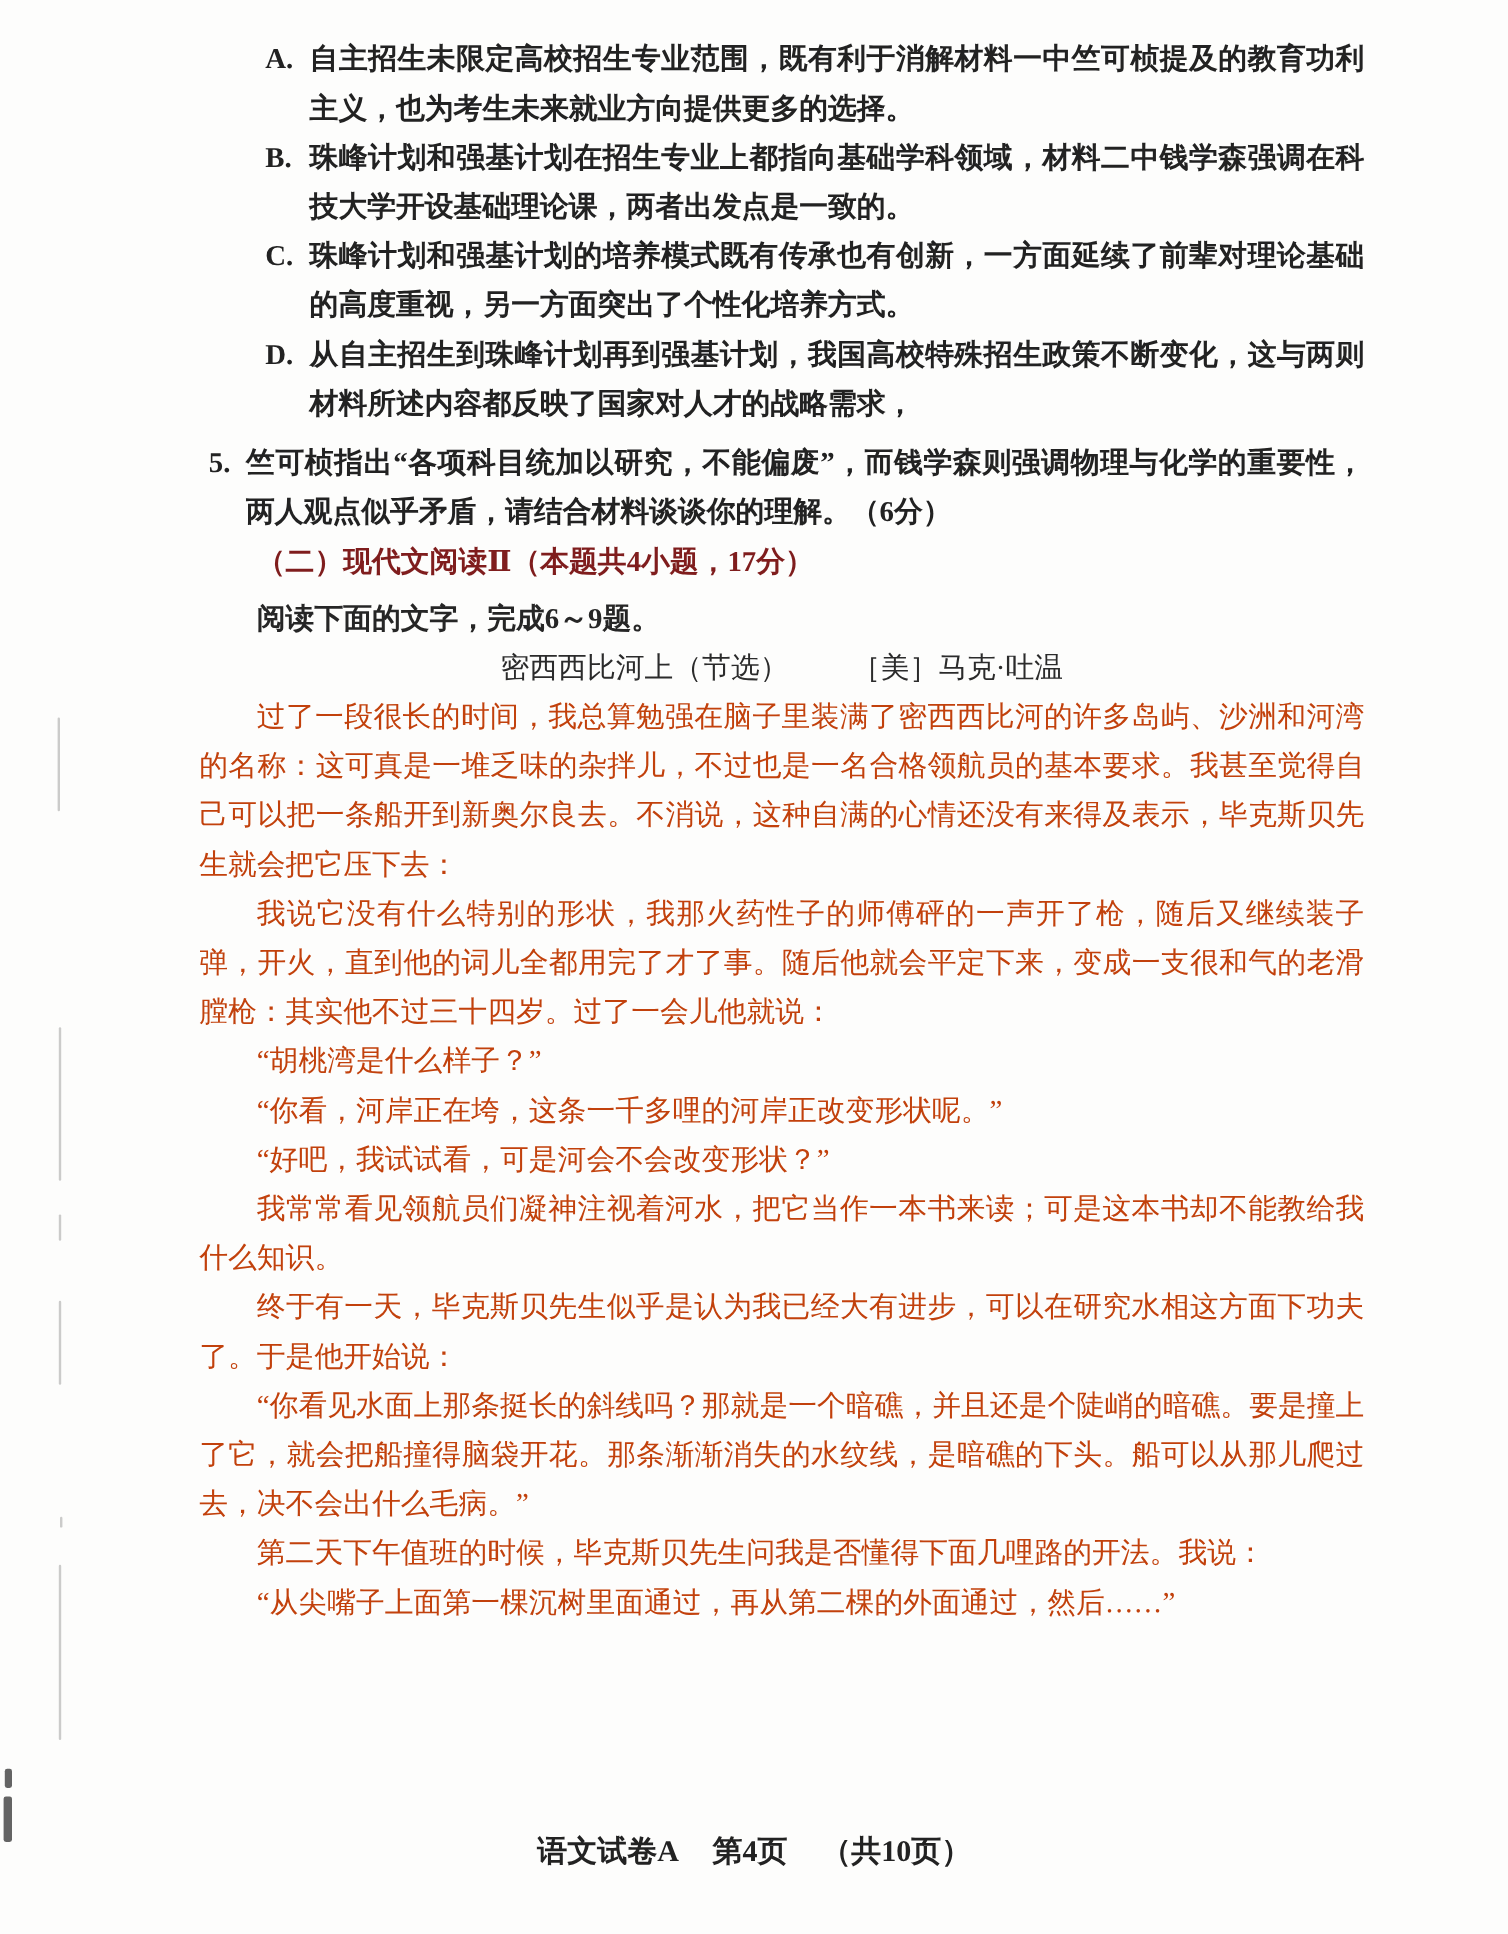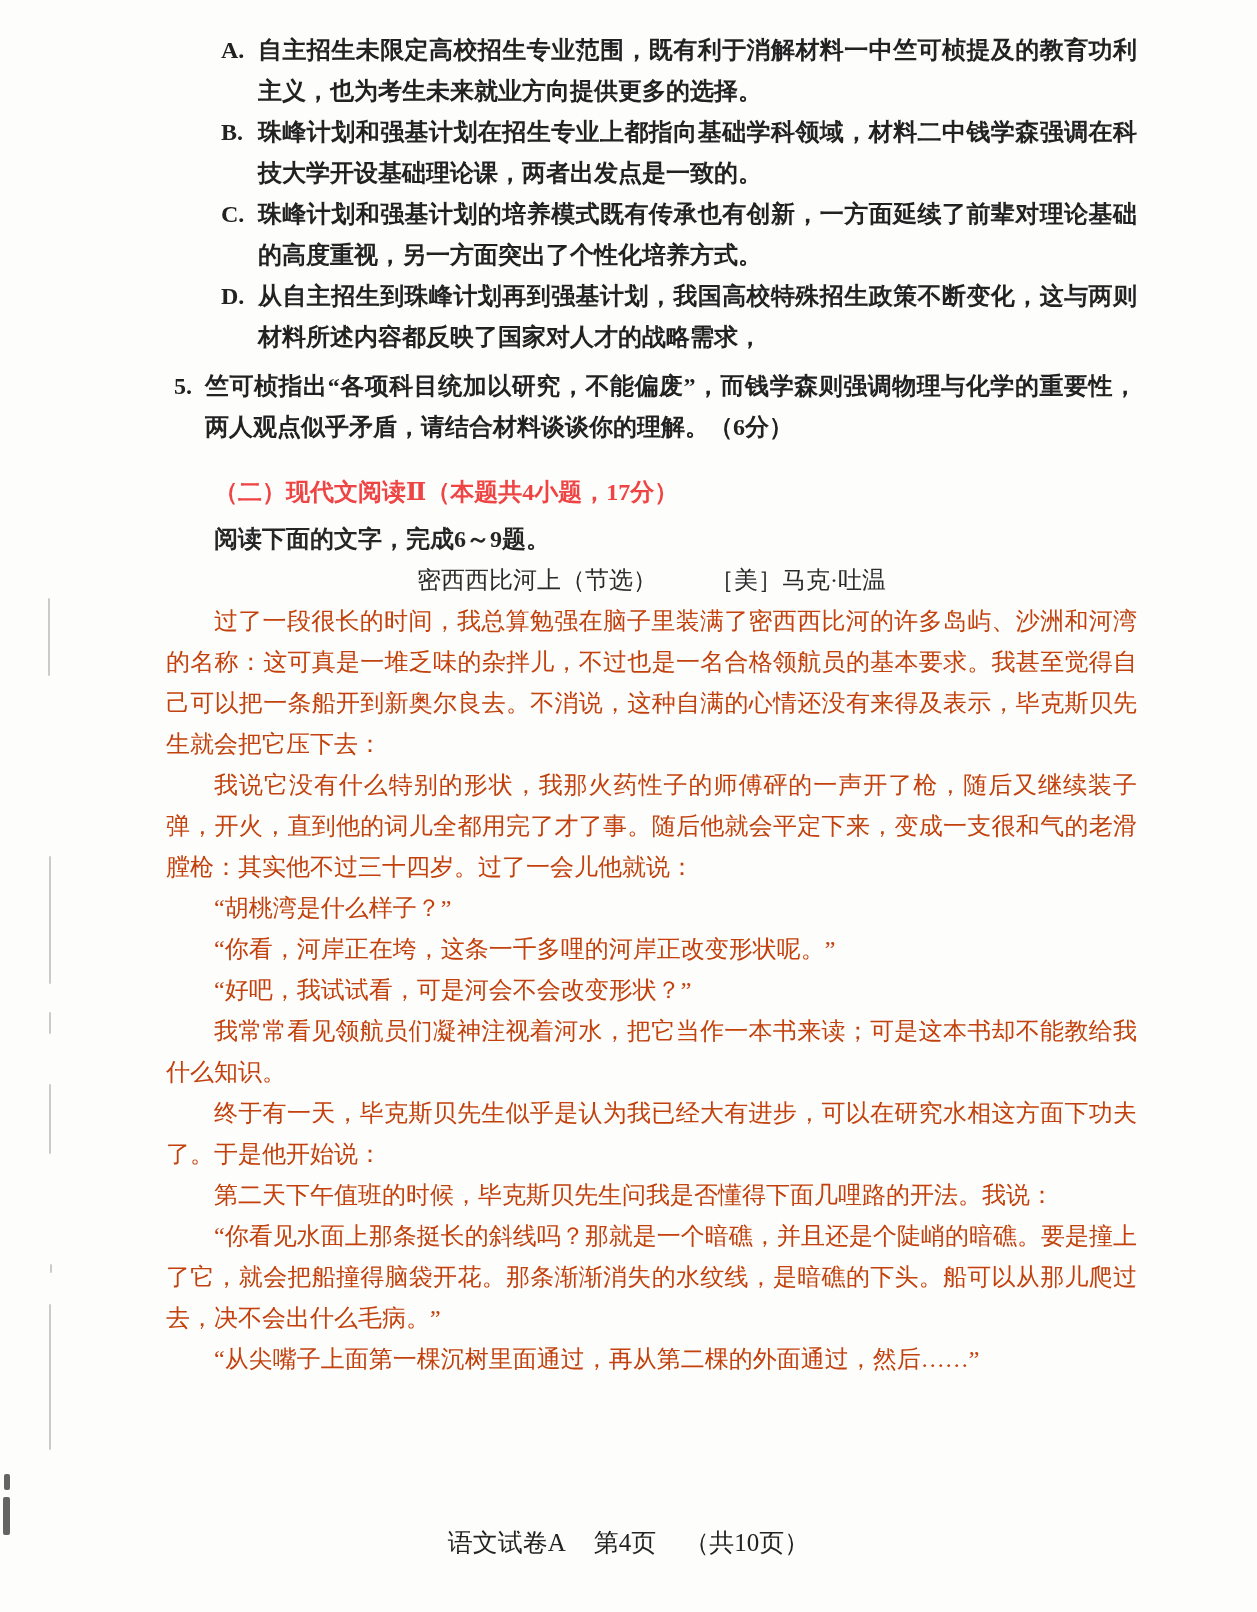--- a/index.html
+++ b/index.html
@@ -21,33 +21,33 @@
     line-height: 41px;
     text-align: justify;
   }
   
   .qblock { font-weight: bold; color: #222; }
   .options { margin: 0 0 0 55px; padding: 0; list-style: none; }
   .opt { position: relative; padding-left: 37px; }
   .opt-label { position: absolute; left: 0; top: 0; }
   .q5 { position: relative; margin: 8px 0 0 8px; padding-left: 31px; }
   .q5-num { position: absolute; left: 0; top: 0; }
-  .section-heading { margin-top: 24px; text-indent: 2em; font-weight: bold; color: #ef4444; }
+  .section-heading { margin-top: 1px; text-indent: 2em; font-weight: bold; color: #7f1d1d; }
   .instruction { margin-top: 6px; text-indent: 2em; font-weight: bold; color: #262626; }
   .passage-title { text-align: center; color: #2b2b2b; }
   .passage-title .t-gap { display: inline-block; width: 2.2em; }
   .passage { color: #c2410c; }
   .passage p { margin: 0; text-indent: 2em; }
   .footer {
     position: absolute;
     left: 0; right: 0;
     top: 1526px;
     text-align: center;
     font-size: 25px;
-    font-weight: normal;
+    font-weight: bold;
     color: #222;
   }
   .footer span { margin: 0 14px; }
   
   .artifact { position: absolute; background: #8f8f8f; opacity: 0.45; border-radius: 2px; }
   .artifact.dark { background: #3d3d3d; opacity: 0.8; }
   .a1 { left: 48px; top: 598px;  width: 2px; height: 78px; }
   .a2 { left: 49px; top: 856px;  width: 2px; height: 128px; }
   .a3 { left: 49px; top: 1012px; width: 2px; height: 22px; }
   .a4 { left: 49px; top: 1084px; width: 2px; height: 70px; }
@@ -96,22 +96,22 @@
     </div>
 
     <div class="passage">
       <p>过了一段很长的时间，我总算勉强在脑子里装满了密西西比河的许多岛屿、沙洲和河湾的名称：这可真是一堆乏味的杂拌儿，不过也是一名合格领航员的基本要求。我甚至觉得自己可以把一条船开到新奥尔良去。不消说，这种自满的心情还没有来得及表示，毕克斯贝先生就会把它压下去：</p>
       <p>我说它没有什么特别的形状，我那火药性子的师傅砰的一声开了枪，随后又继续装子弹，开火，直到他的词儿全都用完了才了事。随后他就会平定下来，变成一支很和气的老滑膛枪：其实他不过三十四岁。过了一会儿他就说：</p>
       <p>“胡桃湾是什么样子？”</p>
       <p>“你看，河岸正在垮，这条一千多哩的河岸正改变形状呢。”</p>
       <p>“好吧，我试试看，可是河会不会改变形状？”</p>
       <p>我常常看见领航员们凝神注视着河水，把它当作一本书来读；可是这本书却不能教给我什么知识。</p>
       <p>终于有一天，毕克斯贝先生似乎是认为我已经大有进步，可以在研究水相这方面下功夫了。于是他开始说：</p>
+      <p>“你看见水面上那条挺长的斜线吗？那就是一个暗礁，并且还是个陡峭的暗礁。要是撞上了它，就会把船撞得脑袋开花。那条渐渐消失的水纹线，是暗礁的下头。船可以从那儿爬过去，决不会出什么毛病。”</p>
       <p>第二天下午值班的时候，毕克斯贝先生问我是否懂得下面几哩路的开法。我说：</p>
-      <p>“你看见水面上那条挺长的斜线吗？那就是一个暗礁，并且还是个陡峭的暗礁。要是撞上了它，就会把船撞得脑袋开花。那条渐渐消失的水纹线，是暗礁的下头。船可以从那儿爬过去，决不会出什么毛病。”</p>
       <p>“从尖嘴子上面第一棵沉树里面通过，再从第二棵的外面通过，然后……”</p>
     </div>
 
   </div>
 
   <div class="footer">
     <span>语文试卷A</span><span>第4页</span><span>（共10页）</span>
   </div>
 
   <div class="artifact a1"></div>

